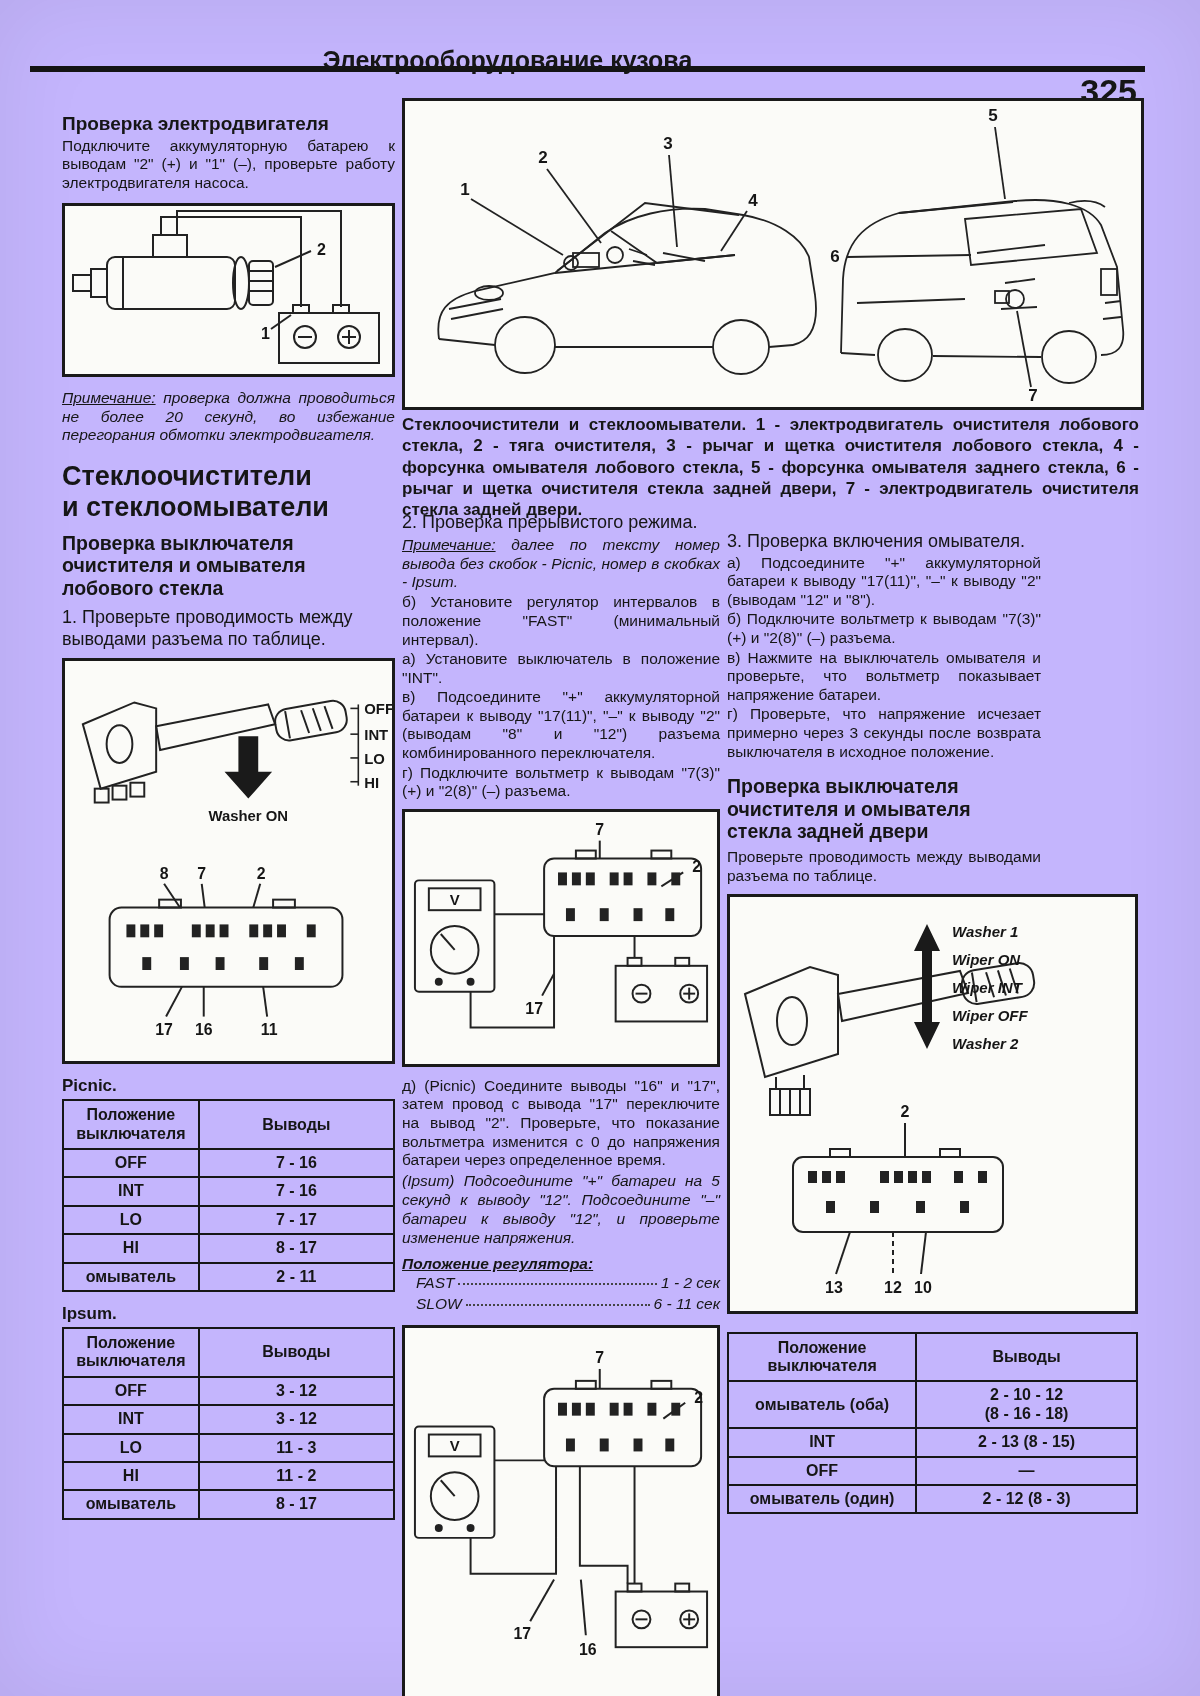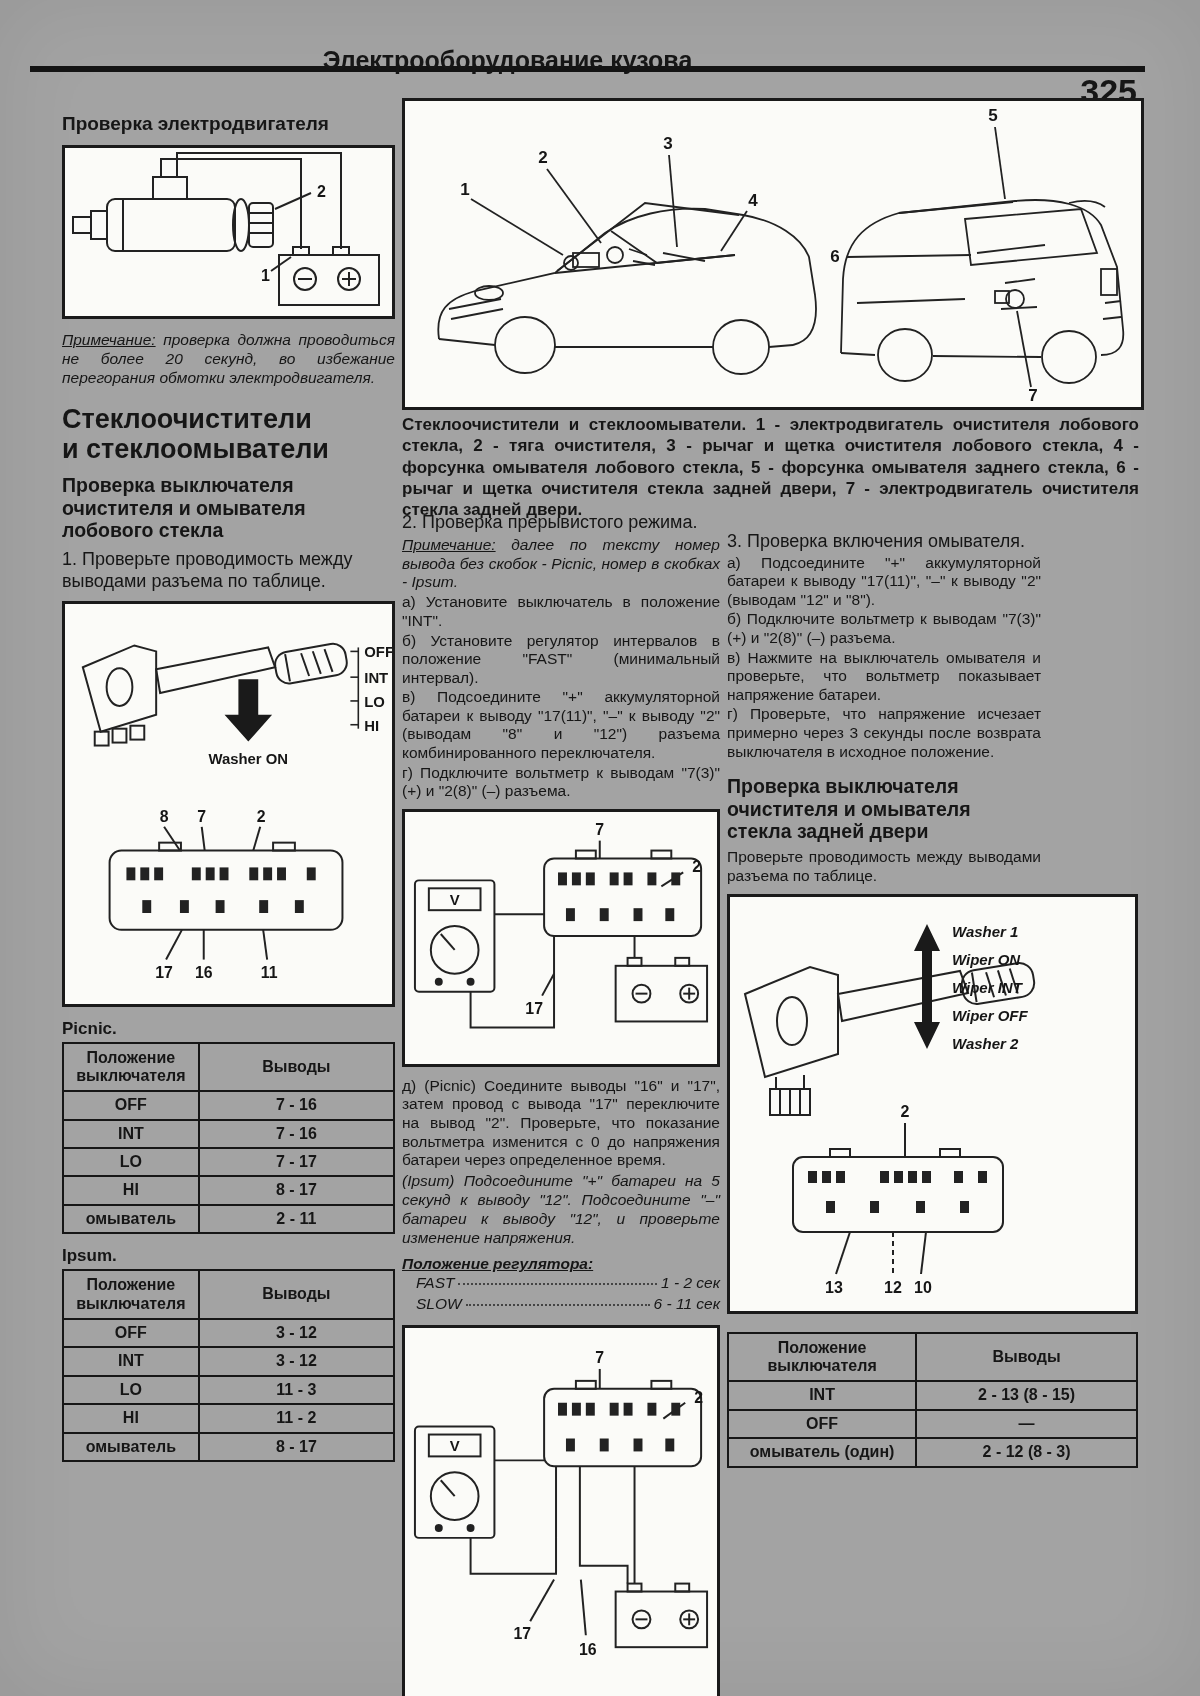--- a/index.html
+++ b/index.html
@@ -1,16 +1,16 @@
 <!DOCTYPE html>
 <html><head>
 <meta charset="utf-8">
 <style>
   html,body{margin:0;padding:0;background:#d8d8d4;}
-  .page{position:relative;width:1200px;height:1696px;background:#a3a3a3;
+  .page{position:relative;width:1200px;height:1696px;background:#c4b5fd;
         font-family:"Liberation Sans",sans-serif;color:#161616;overflow:hidden;
         box-shadow:inset 0 0 90px rgba(0,0,0,.07);}
   
   .hdr{position:absolute;left:30px;top:38px;width:1115px;border-bottom:6px solid #141414;padding-bottom:10px;}
   .hdr-title{position:absolute;left:0;right:160px;top:8px;text-align:center;font-size:25px;font-weight:bold;}
   .hdr-page{position:absolute;right:8px;top:15px;font-size:34px;font-weight:bold;margin-top:19px;}
   
   p{margin:0;}
   .body-t{font-size:15.5px;line-height:1.2;text-align:justify;}
   .note-t{font-size:15.5px;line-height:1.22;font-style:italic;text-align:justify;}
@@ -51,20 +51,21 @@
 <div class="page">
 
   <div class="hdr">
     <div class="hdr-title">Электрооборудование кузова</div>
     <div class="hdr-page">325</div>
     &nbsp;
   </div>
 
   <div class="left-col">
     <h3 class="mini">Проверка электродвигателя</h3>
+    <p class="body-t mt2">Подключите аккумуляторную батарею к выводам "2" (+) и "1" (–), проверьте работу электродвигателя насоса.</p>
 
     <div class="fig mt10" style="height:168px;">
       <svg viewBox="0 0 327 162">
         <g stroke="#222" fill="none" stroke-width="2">
           <rect x="8" y="66" width="18" height="16"></rect>
           <rect x="26" y="60" width="16" height="28"></rect>
           <rect x="42" y="48" width="128" height="52" rx="8"></rect>
           <line x1="58" y1="48" x2="58" y2="100"></line>
           <rect x="88" y="26" width="34" height="22"></rect>
           <line x1="96" y1="26" x2="96" y2="16"></line>
@@ -280,22 +281,22 @@
         <text x="430" y="159">6</text>
         <text x="628" y="298">7</text>
       </g>
     </svg>
   </div>
   <p class="car-cap">Стеклоочистители и стеклоомыватели. 1 - электродвигатель очистителя лобового стекла, 2 - тяга очистителя, 3 - рычаг и щетка очистителя лобового стекла, 4 - форсунка омывателя лобового стекла, 5 - форсунка омывателя заднего стекла, 6 - рычаг и щетка очистителя стекла задней двери, 7 - электродвигатель очистителя стекла задней двери.</p>
 
   <div class="mid-col">
     <p class="step-t">2. Проверка прерывистого режима.</p>
     <p class="note-t mt2"><span class="u">Примечание:</span><span> далее по тексту номер вывода без скобок - Picnic, номер в скобках - Ipsum.</span></p>
+    <p class="item">б) Установите регулятор интервалов в положение "FAST" (минимальный интервал).</p>
     <p class="item">а) Установите выключатель в положение "INT".</p>
-    <p class="item">б) Установите регулятор интервалов в положение "FAST" (минимальный интервал).</p>
     <p class="item">в) Подсоедините "+" аккумуляторной батареи к выводу "17(11)", "–" к выводу "2" (выводам "8" и "12") разъема комбинированного переключателя.</p>
     <p class="item">г) Подключите вольтметр к выводам "7(3)" (+) и "2(8)" (–) разъема.</p>
 
     <div class="fig mt8" style="height:252px;">
       <svg viewBox="0 0 314 248">
         <g stroke="#222" fill="none" stroke-width="2">
           <rect x="10" y="66" width="80" height="112" rx="4"></rect>
           <rect x="24" y="74" width="52" height="22"></rect>
           <circle cx="50" cy="136" r="24"></circle>
           <line x1="50" y1="136" x2="36" y2="120"></line>
@@ -474,20 +475,25 @@
     </div>
 
     <table style="margin-top:18px">
       <tbody>
           <tr>
         <th style="width:46%">Положение
 выключателя</th>
         <th>Выводы</th>
       </tr>
       <tr>
+            <td>омыватель (оба)</td>
+            <td class="prewrap">2 - 10 - 12
+(8 - 16 - 18)</td>
+          </tr>
+      <tr>
             <td>INT</td>
             <td>2 - 13 (8 - 15)</td>
           </tr>
       <tr>
             <td>OFF</td>
             <td>—</td>
           </tr>
       <tr>
             <td>омыватель (один)</td>
             <td>2 - 12 (8 - 3)</td>

